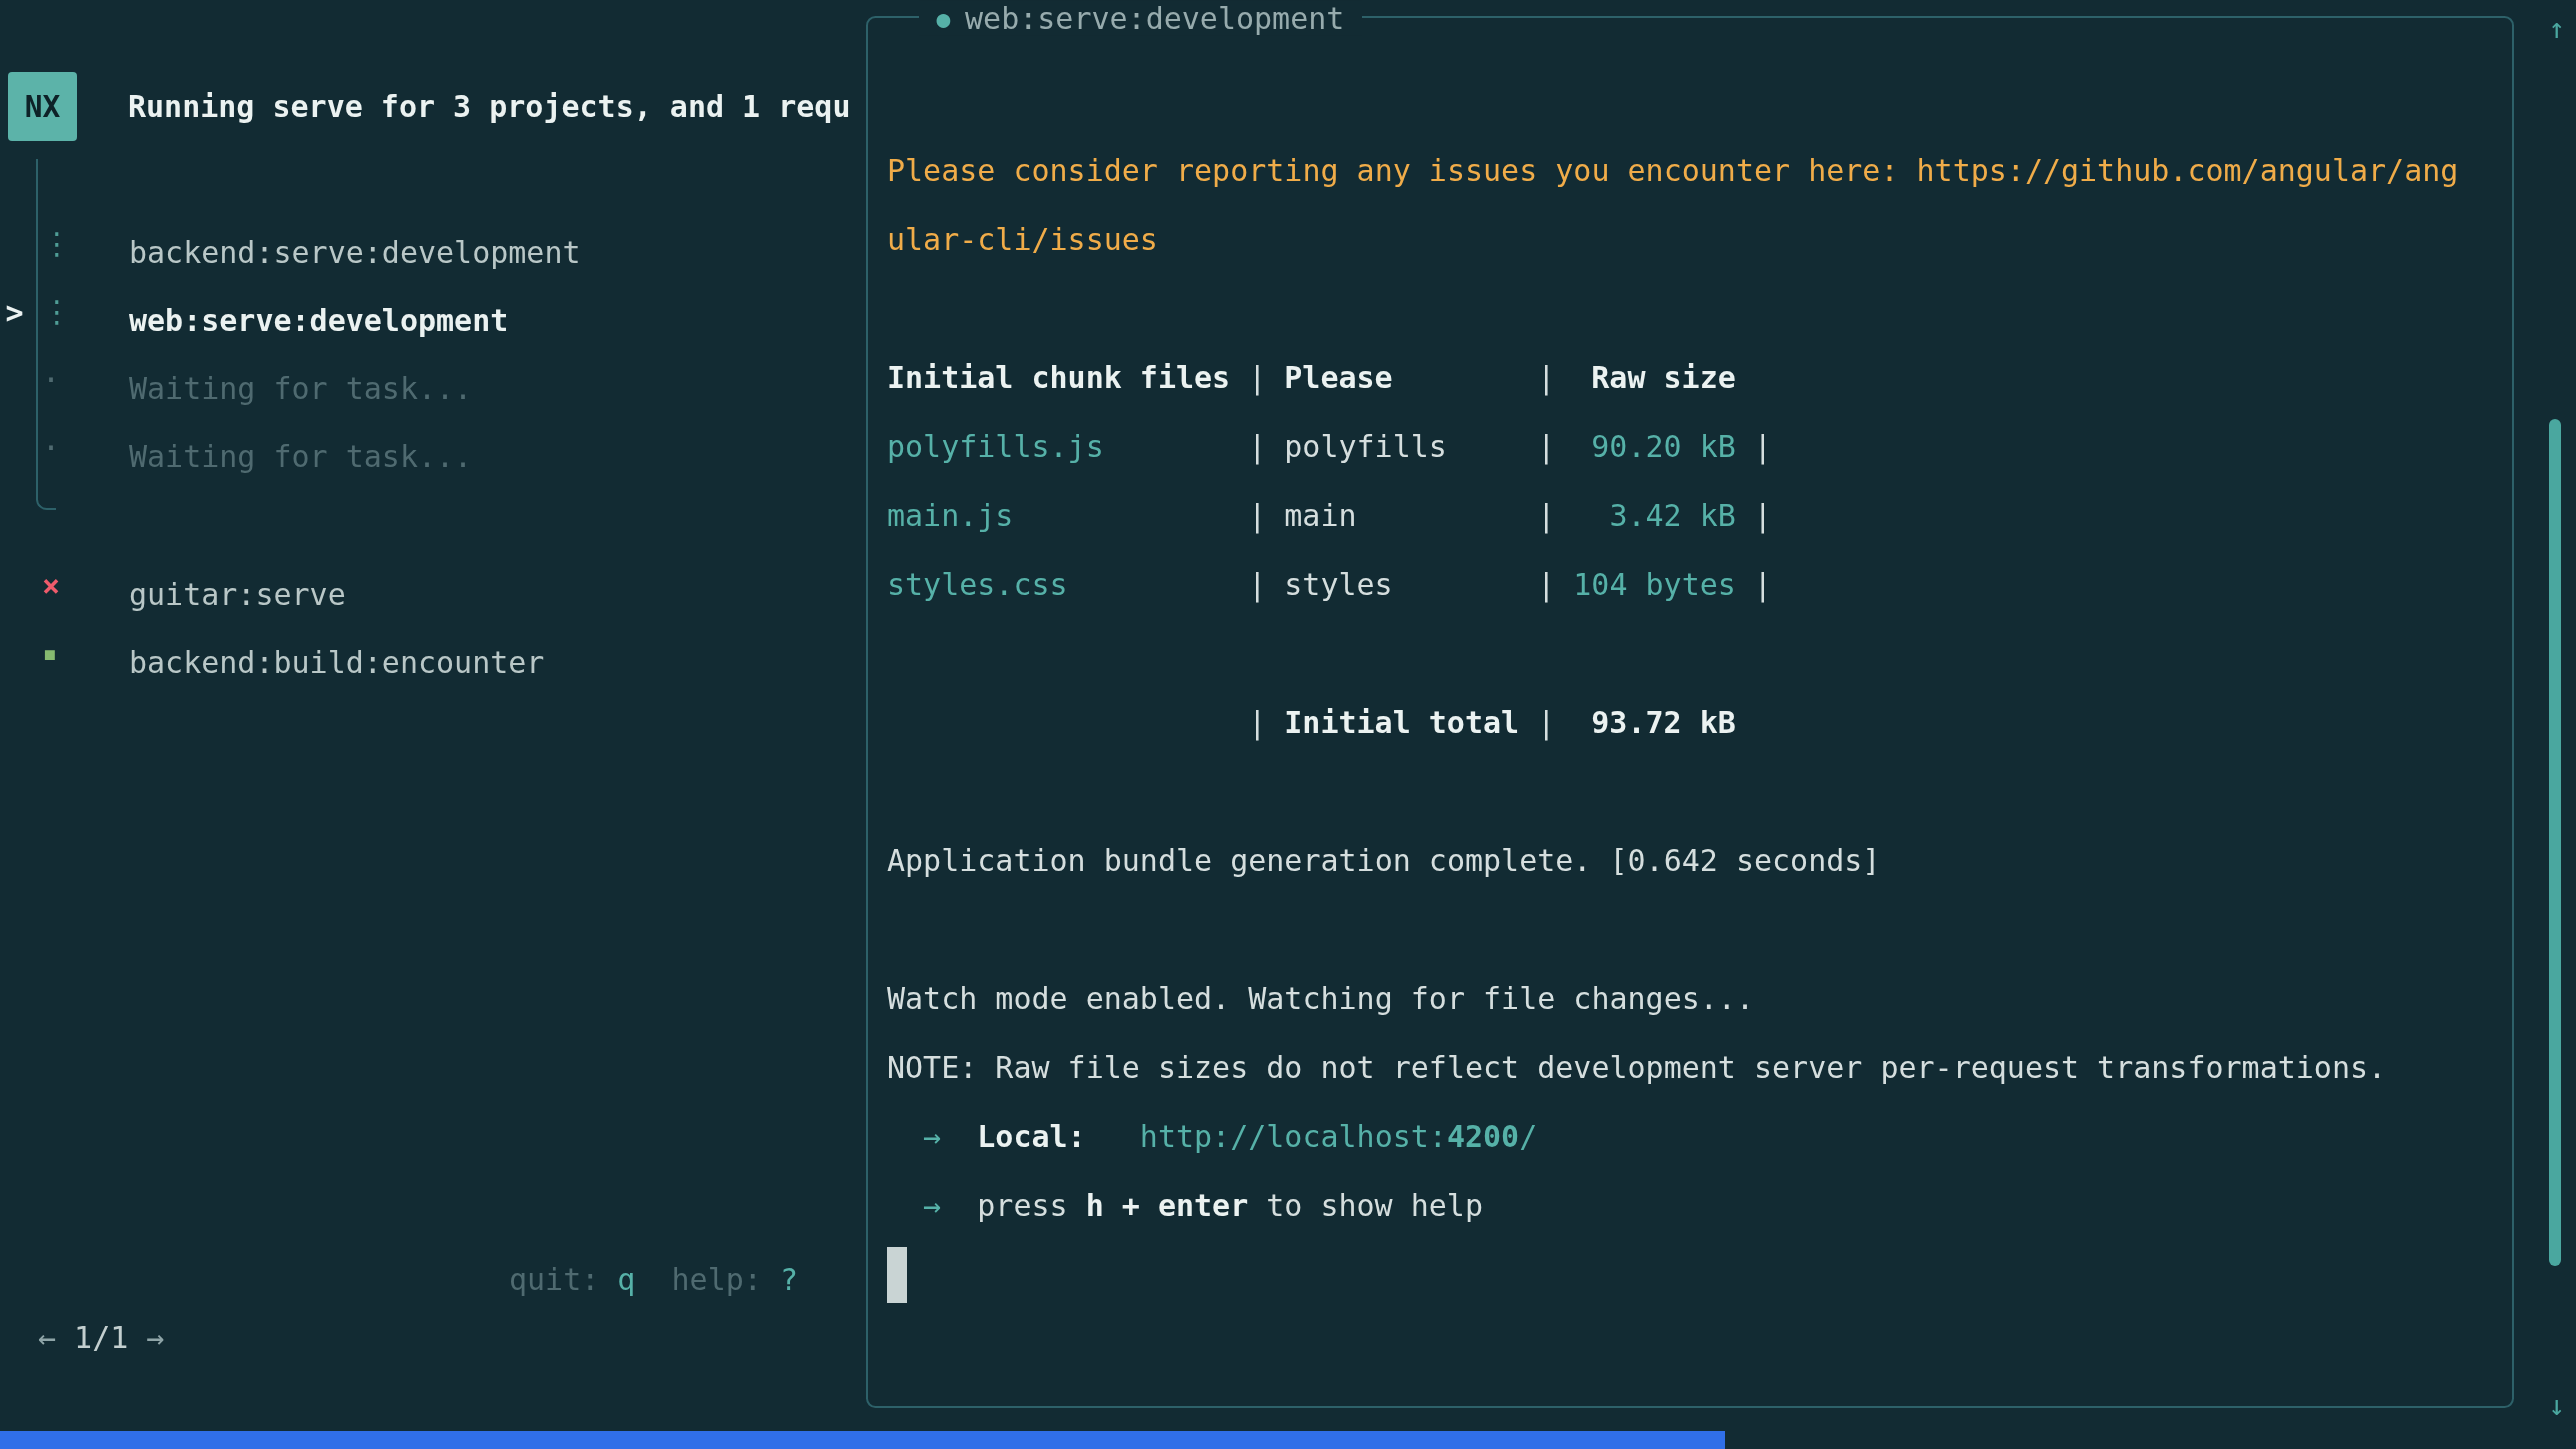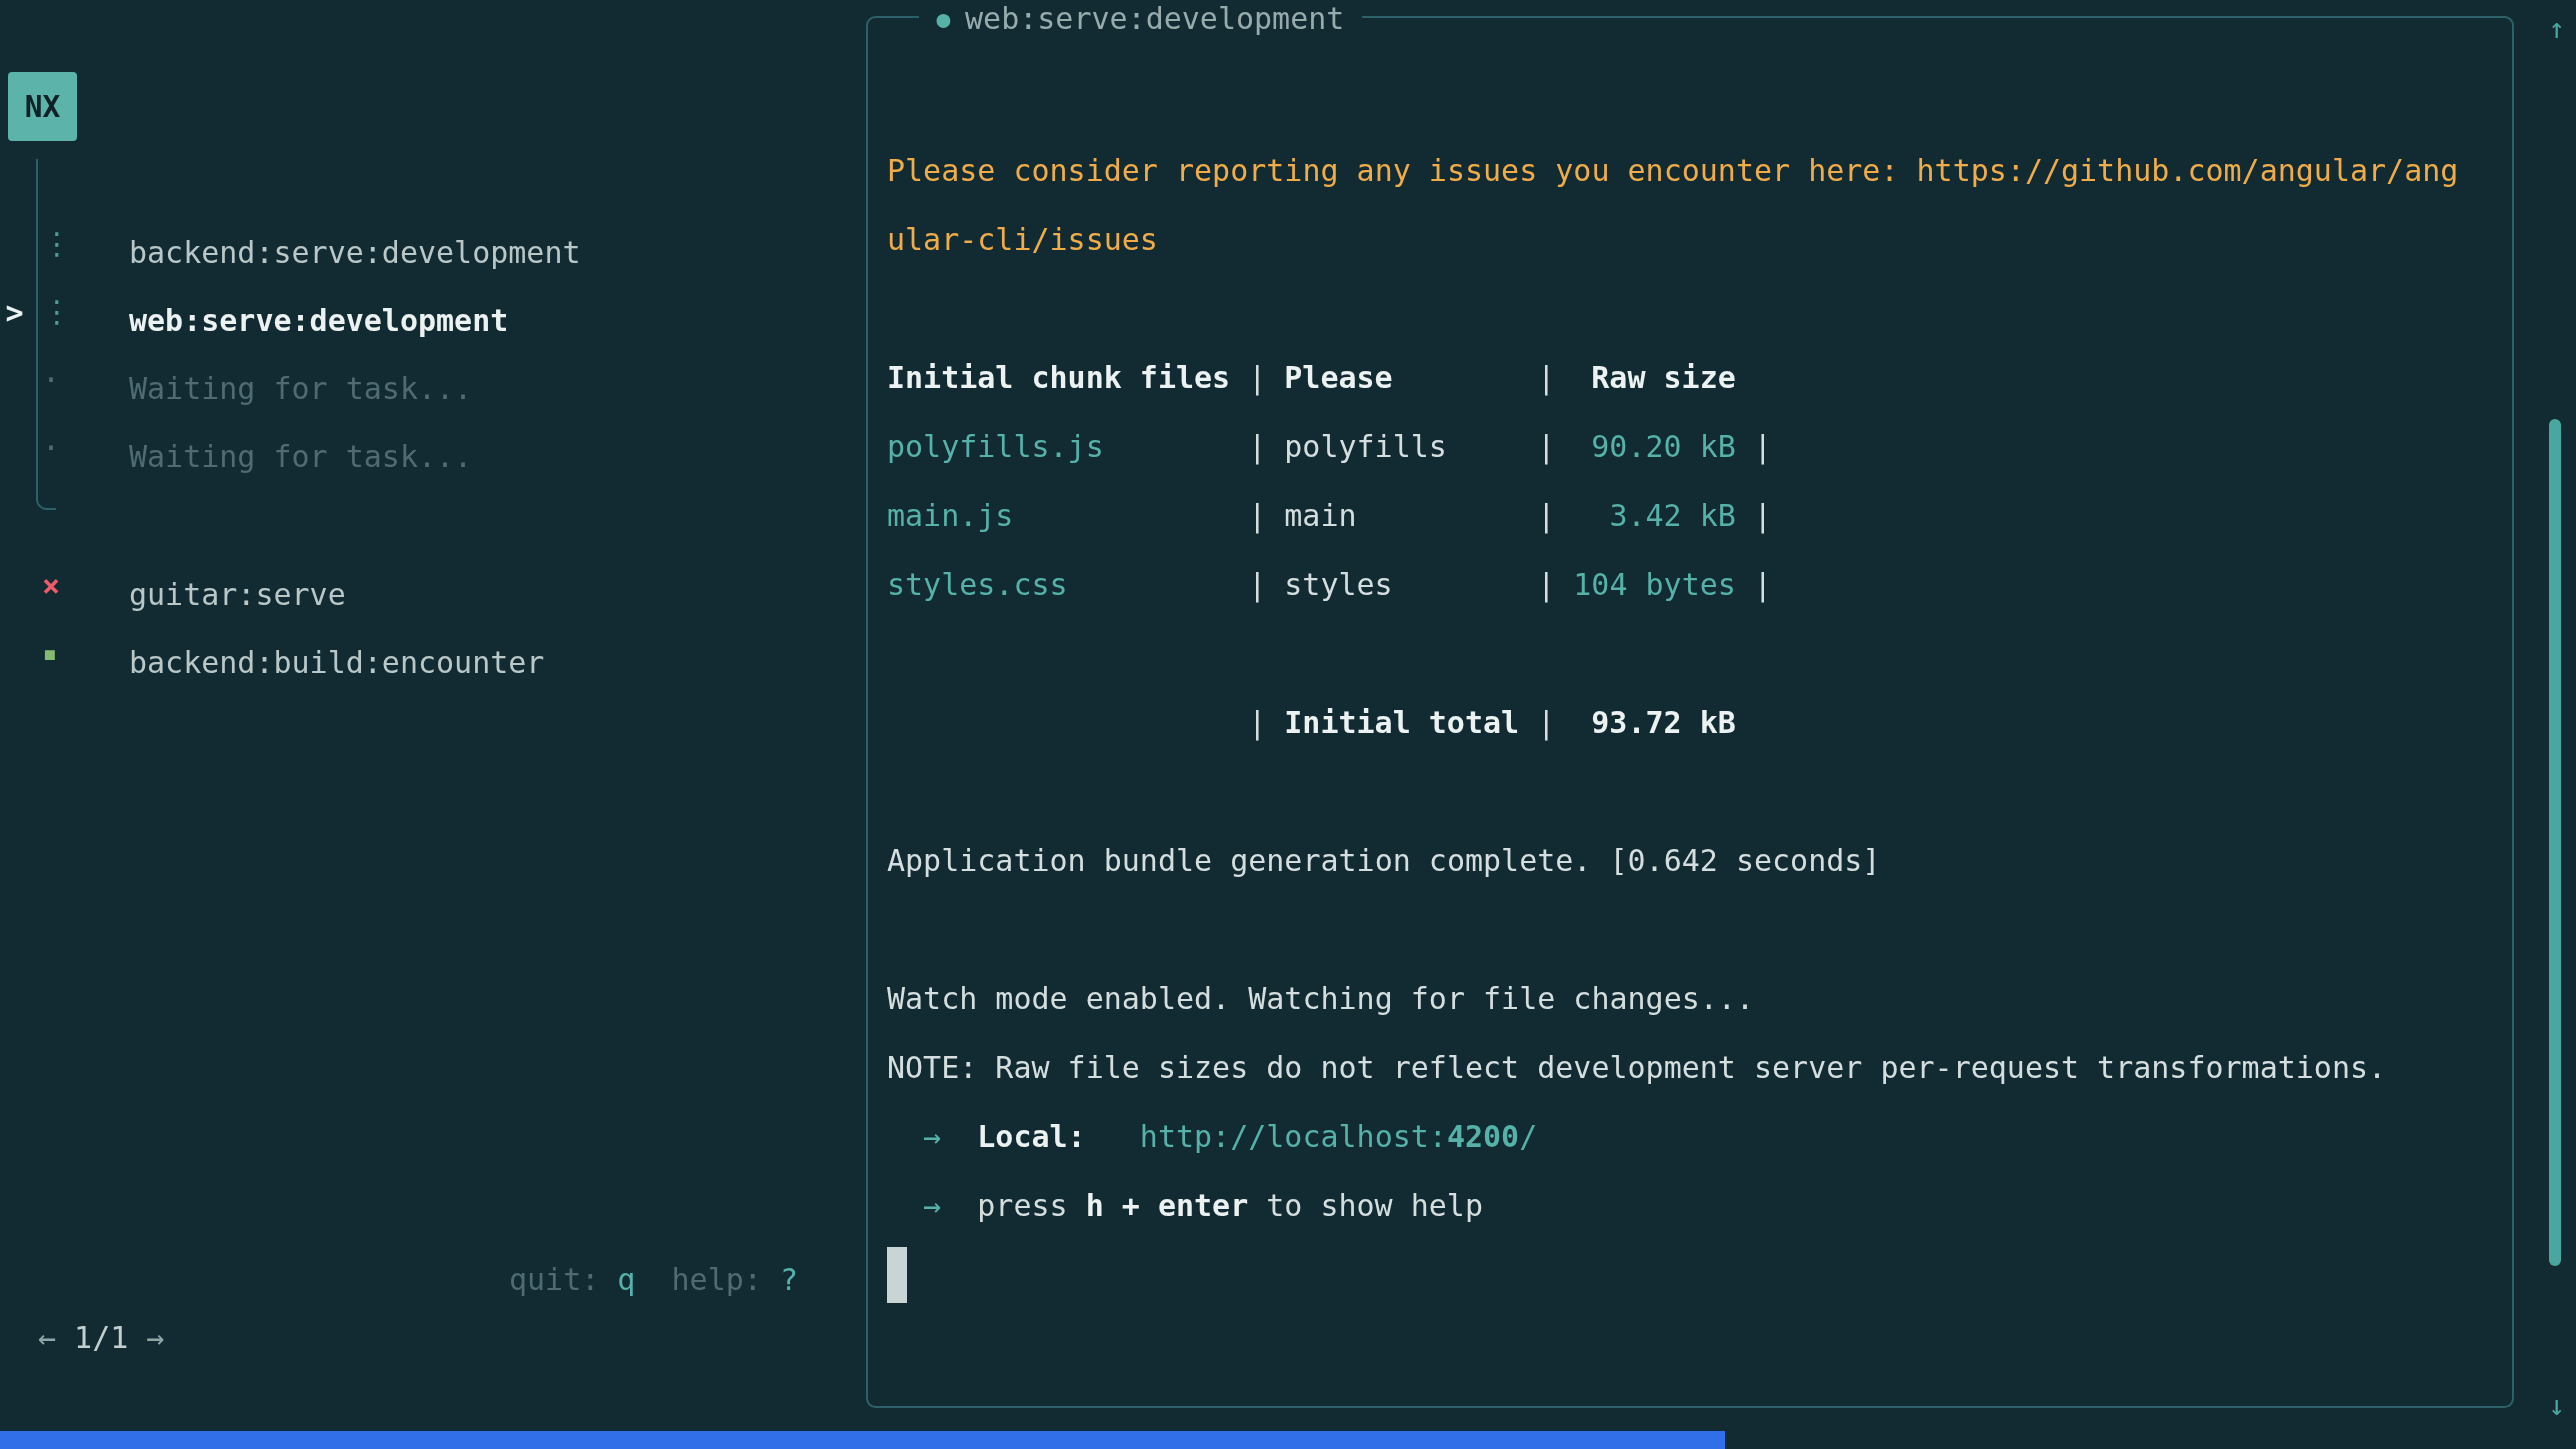--- a/index.html
+++ b/index.html
@@ -101,20 +101,21 @@
 
   .bottom-bar{position:absolute;left:0;top:1431px;width:1725px;height:18px;background:var(--blue);}
 </style>
 </head>
 <body>
 
 <div class="left-panel">
 
   <div class="lp-header">
     <div class="nx-badge">NX</div>
+    <h1 class="lp-title">Running serve for 3 projects, and 1 requ</h1>
   </div>
 
   <div class="tree-line"></div>
   <div class="caret">&gt;</div>
 
   <div class="task-list">
     <div class="task-row">
       <span class="t-icon spin">⋮</span>
       <span class="t-label">backend:serve:development</span>
     </div>

